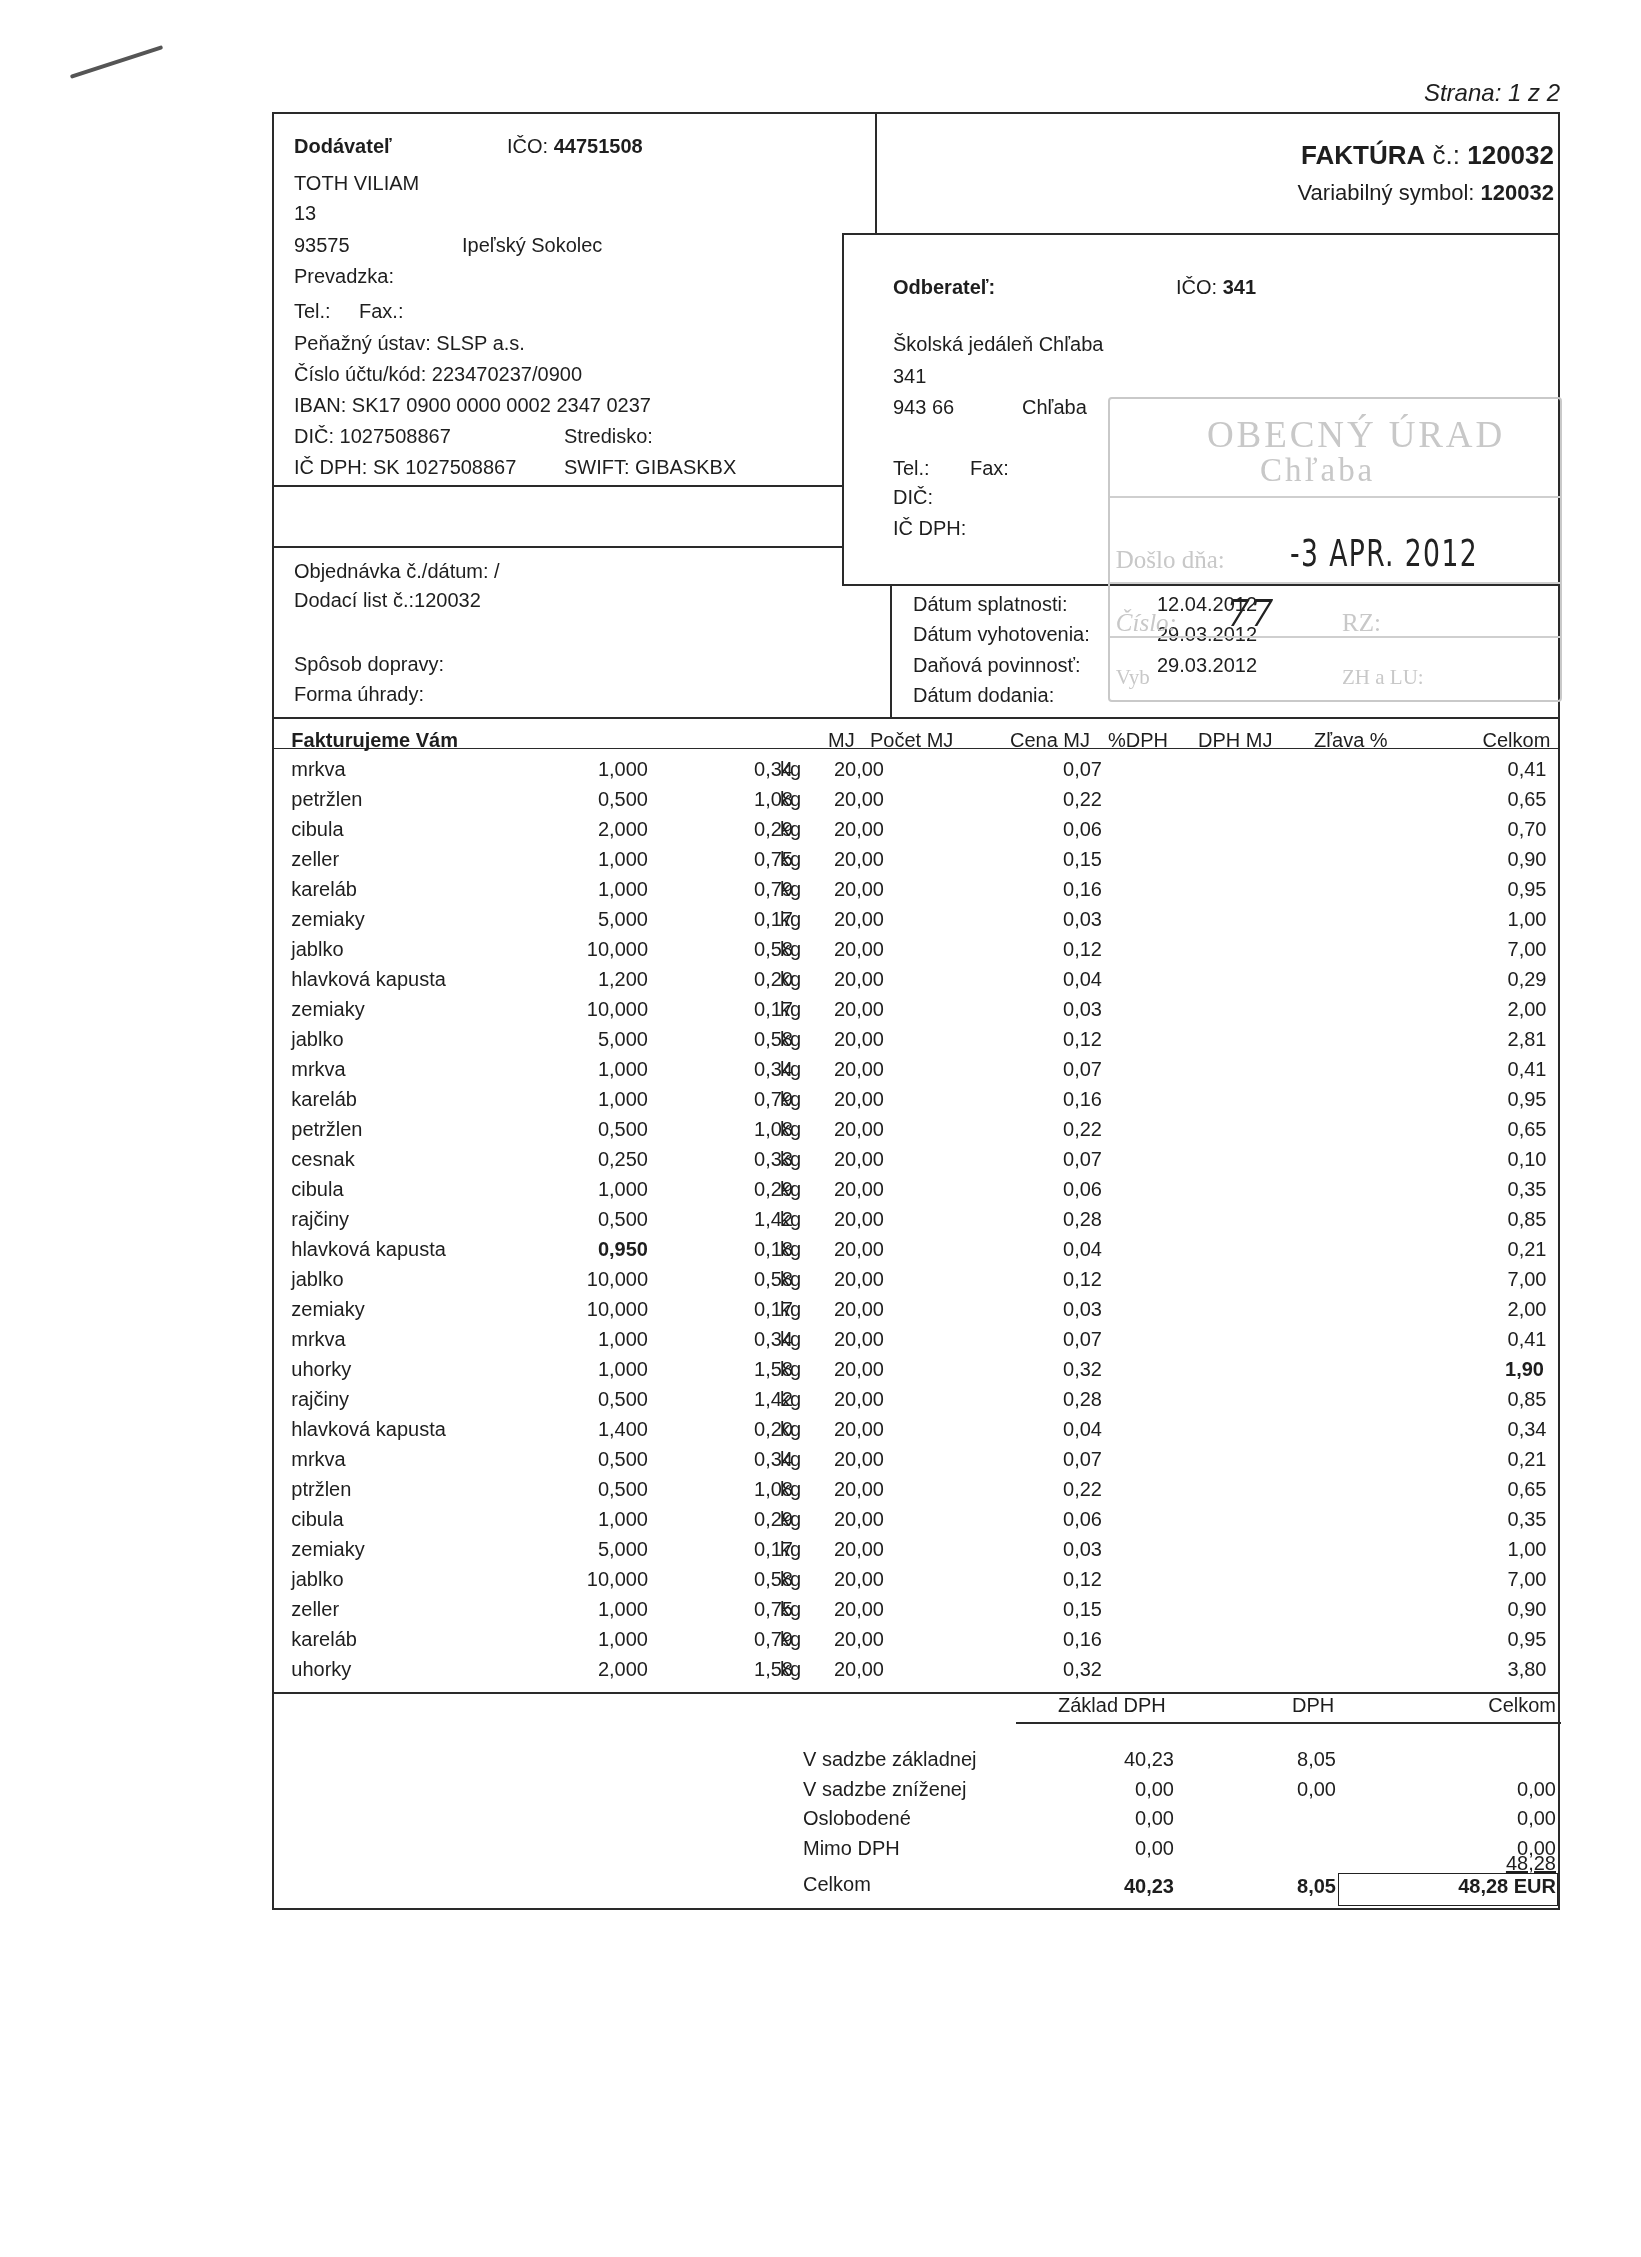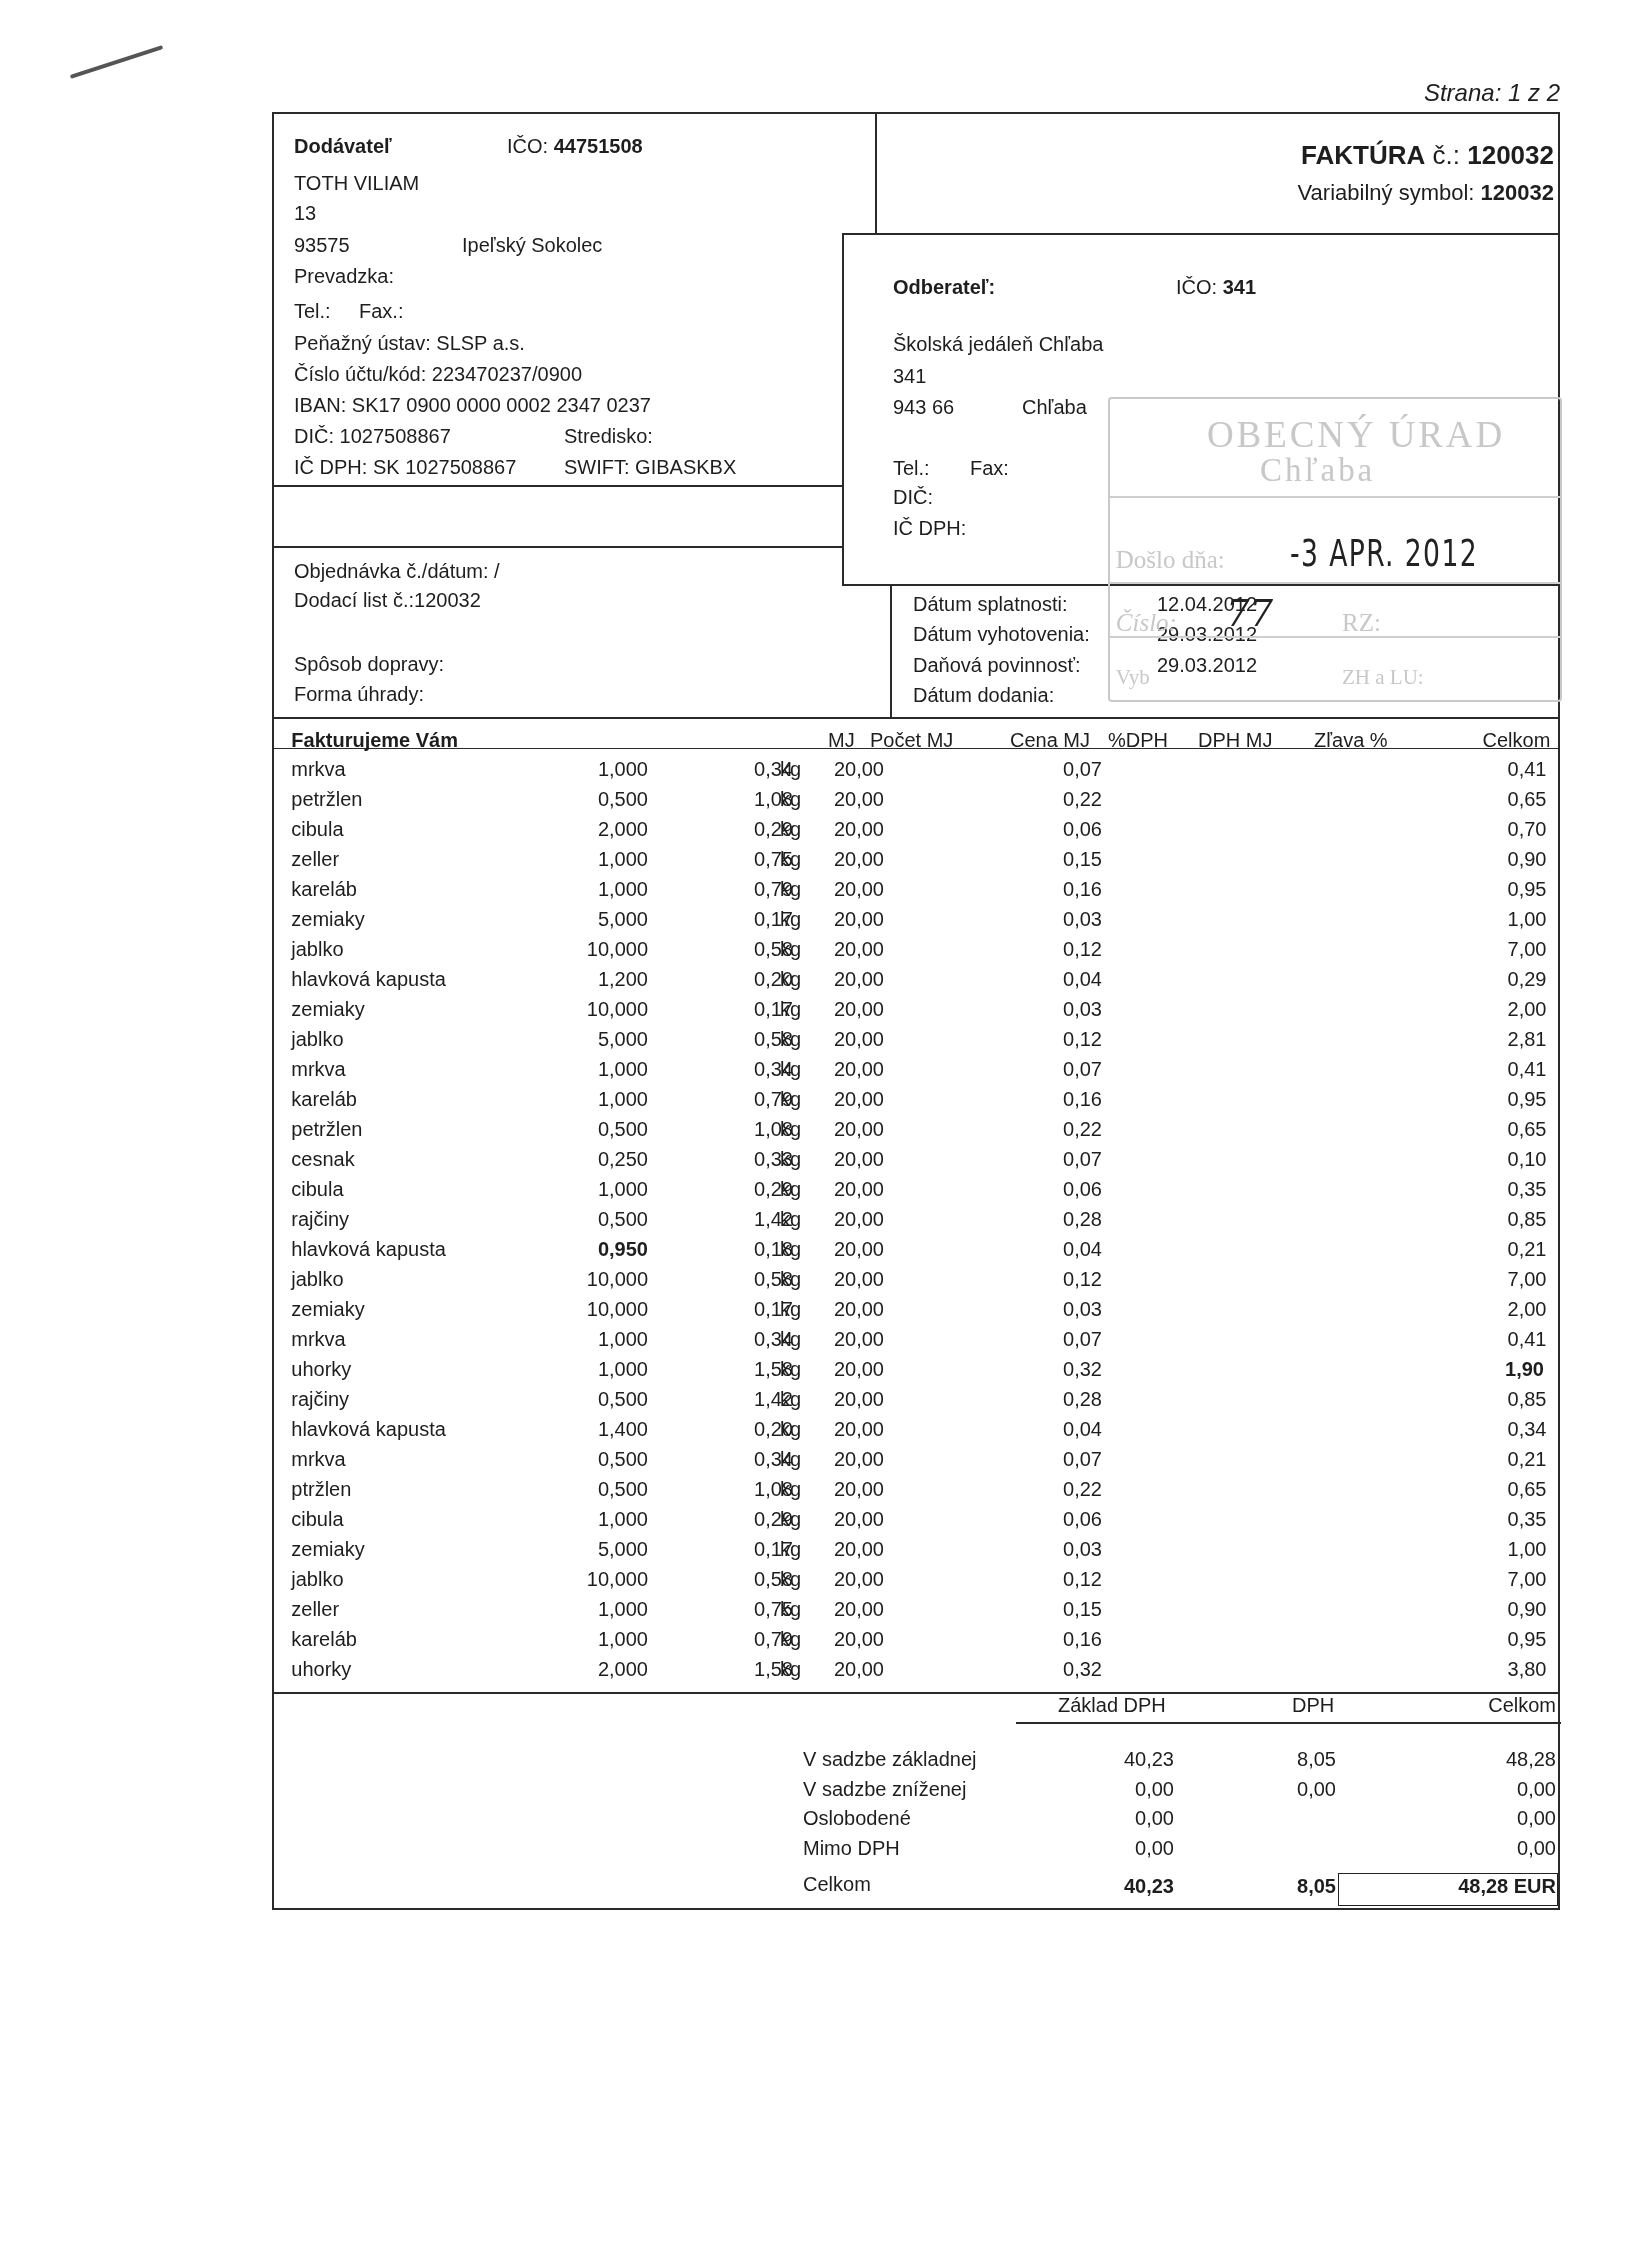--- a/index.html
+++ b/index.html
@@ -431,21 +431,21 @@
 </div>
 
 <div>
   <div class="abs t" style="left:1058px;top:1694px;">Základ DPH</div>
   <div class="abs t" style="left:1292px;top:1694px;">DPH</div>
   <div class="abs t" style="right:85px;top:1694px;">Celkom</div>
   <div id="sumrows">
       <div class="abs t sum-lbl" style="top: 1748px;">V sadzbe základnej</div>
       <div class="abs t sum-c1" style="top: 1748px;">40,23</div>
       <div class="abs t sum-c2" style="top: 1748px;">8,05</div>
-      <div class="abs t sum-c3" style="top: 1748px;">48,28</div>
+      <div class="abs t sum-c3" style="top: 1852px; text-decoration: underline;">48,28</div>
       <div class="abs t sum-lbl" style="top: 1778px;">V sadzbe zníženej</div>
       <div class="abs t sum-c1" style="top: 1778px;">0,00</div>
       <div class="abs t sum-c2" style="top: 1778px;">0,00</div>
       <div class="abs t sum-c3" style="top: 1778px;">0,00</div>
       <div class="abs t sum-lbl" style="top: 1807px;">Oslobodené</div>
       <div class="abs t sum-c1" style="top: 1807px;">0,00</div>
       <div class="abs t sum-c2" style="top: 1807px;"></div>
       <div class="abs t sum-c3" style="top: 1807px;">0,00</div>
       <div class="abs t sum-lbl" style="top: 1837px;">Mimo DPH</div>
       <div class="abs t sum-c1" style="top: 1837px;">0,00</div>

